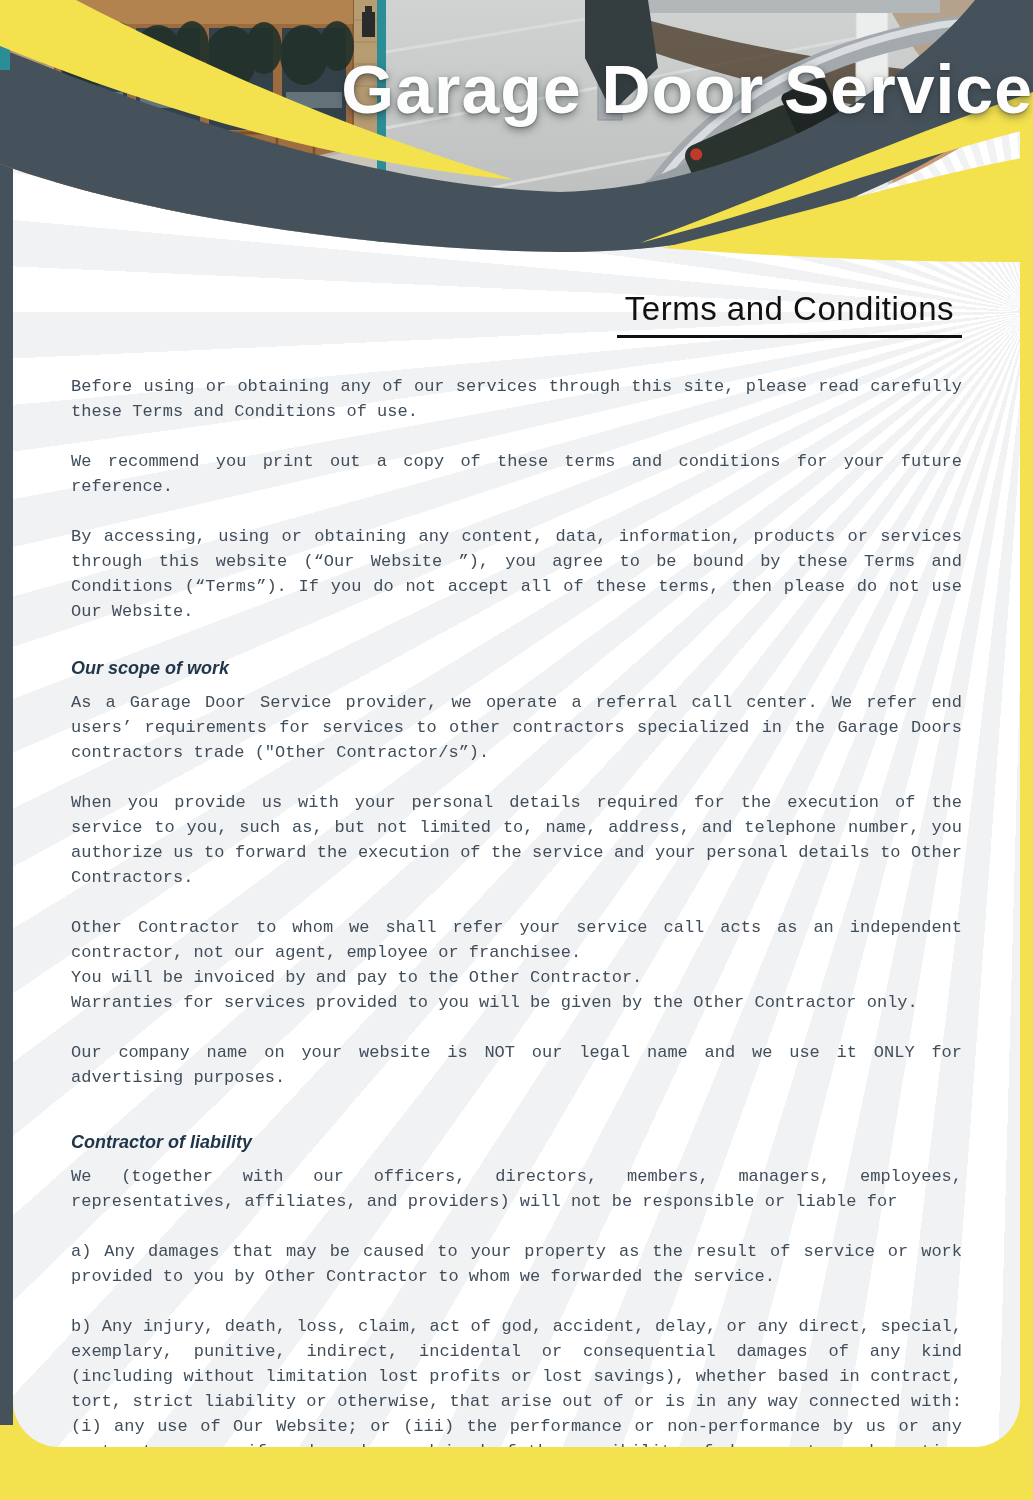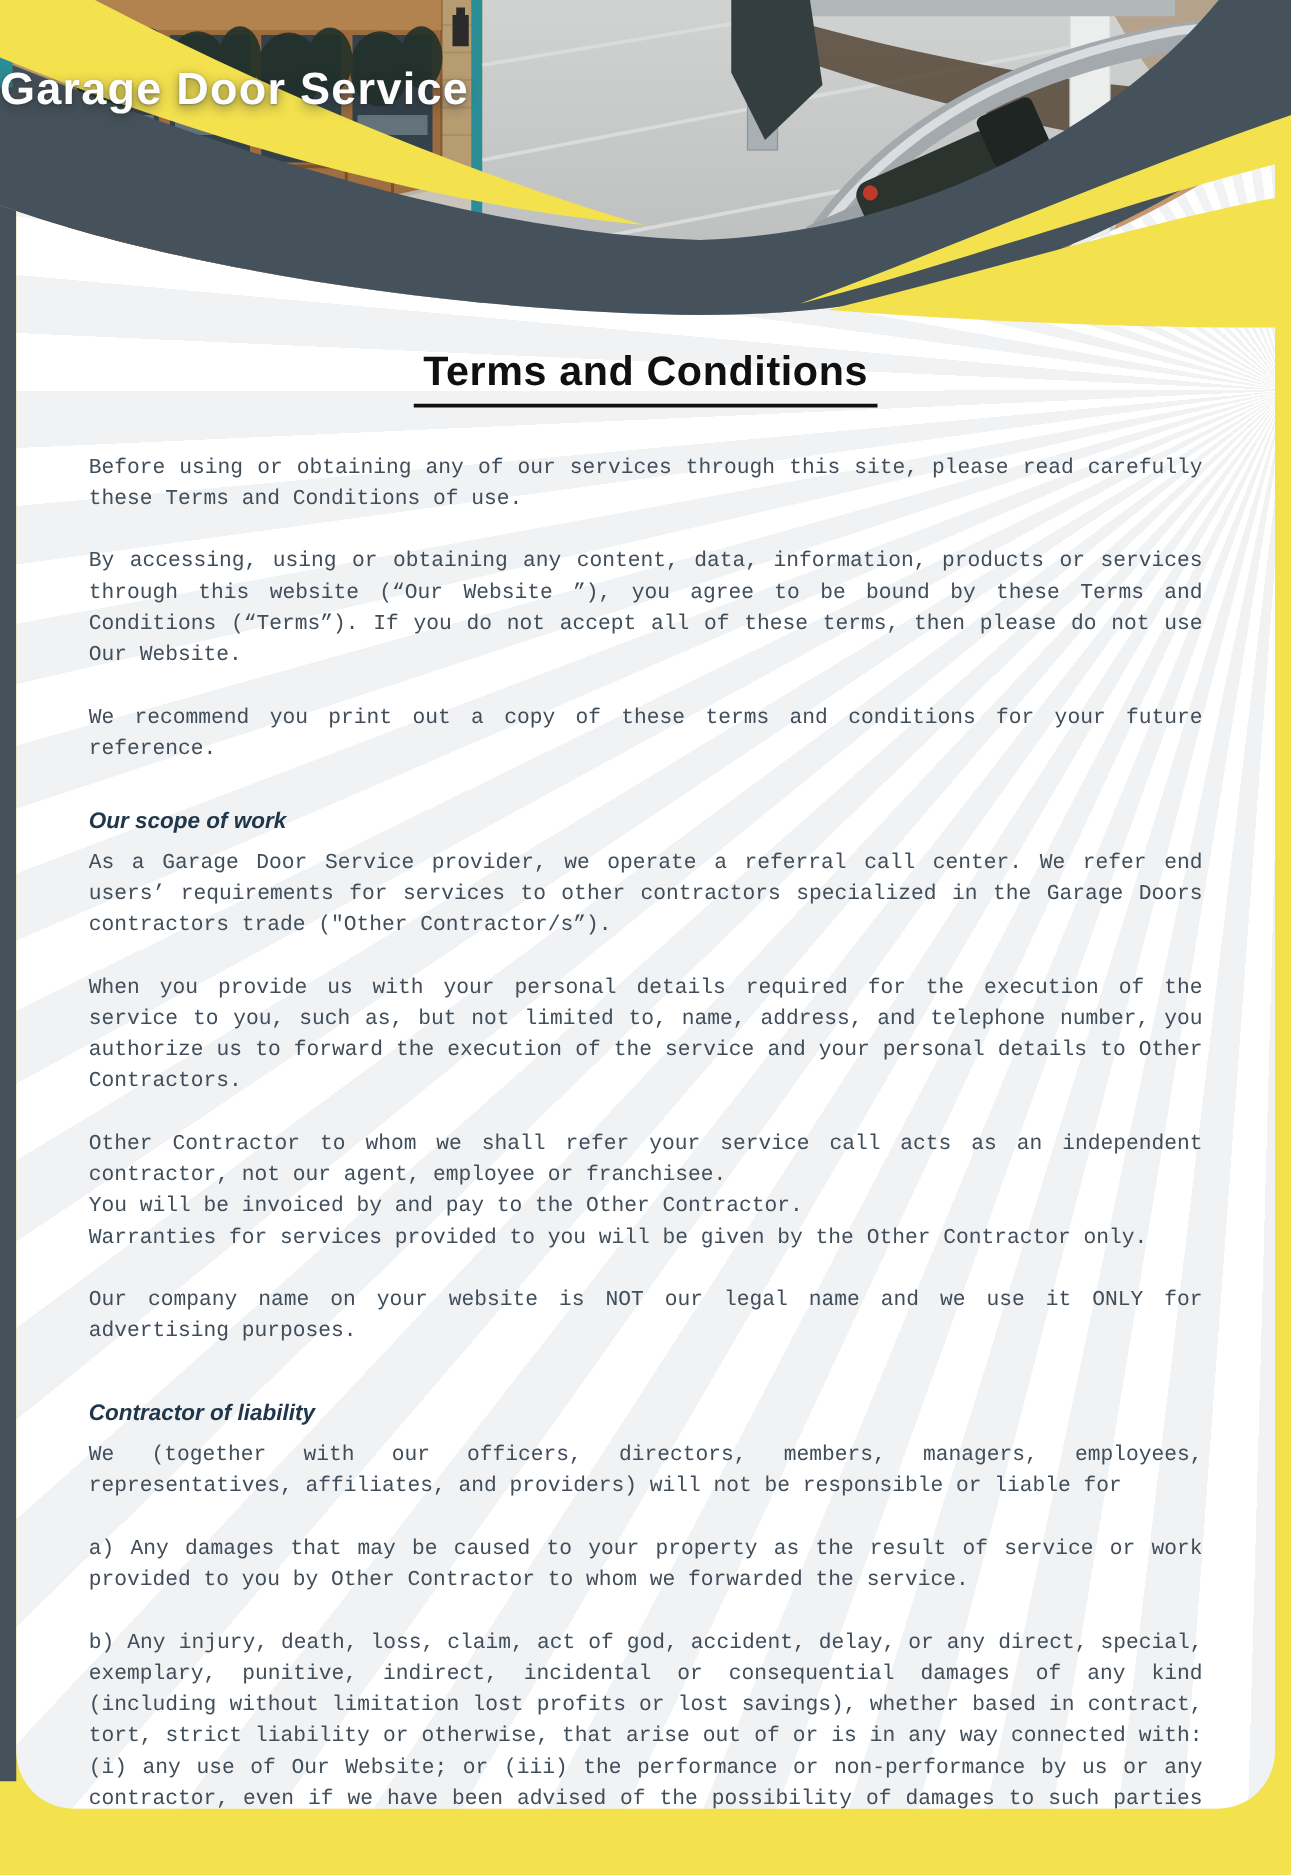--- a/index.html
+++ b/index.html
@@ -24,21 +24,21 @@
       repeating-conic-gradient(from 140deg at 101% 17%,
         #ffffff 0deg 2.6deg, #f1f2f4 2.6deg 5.2deg);
     background-color:#ffffff;
     border-radius:0 0 46px 46px;
     z-index:2;overflow:hidden;
     box-sizing:border-box;
     padding:198px 58px 0 58px;
   }
 
   .doc-title{
-    text-align:center;margin:0 0 36px 0;font-weight:700;
+    text-align:right;margin:12px 0 36px 0;font-weight:400;
   }
   .doc-title span{
     display:inline-block;
     font-size:33px;letter-spacing:.5px;color:#101010;
     border-bottom:3px solid #101010;padding:0 8px 7px 8px;
   }
 
   .content p{
     font-size:17px;line-height:25px;color:#414e5a;
     text-align:justify;margin:0 0 25px 0;white-space:pre-line;font-family:Liberation Mono, monospace;
@@ -47,38 +47,38 @@
     font-size:18px;color:#20374b;font-weight:700;
     margin:42px 0 11px 0;
     font-style:italic;
   }
   .content h3:first-of-type{margin-top:34px;}
 
   
   .header-art{position:absolute;left:0;top:0;z-index:3;display:block;}
   .brand-title{
     position:absolute;left:0;right:0;top:50px;z-index:4;
-    text-align:left;color:#fdfdfd;font-weight:700;
-    font-size:36px;letter-spacing:1px;
+    text-align:right;color:#fdfdfd;font-weight:700;
+    font-size:68px;letter-spacing:1px;
     text-shadow:0 3px 9px rgba(40,45,50,.55),0 1px 2px rgba(40,45,50,.45);
   }
 </style>
 </head>
 <body>
 
 <div class="page">
 
   <div class="left-strip"></div>
 
   <div class="content">
     <h1 class="doc-title"><span>Terms and Conditions</span></h1>
 
     <p>Before using or obtaining any of our services through this site, please read carefully these Terms and Conditions of use.</p>
+    <p>We recommend you print out a copy of these terms and conditions for your future reference.</p>
     <p>By accessing, using or obtaining any content, data, information, products or services through this website (“Our Website ”), you agree to be bound by these Terms and Conditions (“Terms”). If you do not accept all of these terms, then please do not use Our Website.</p>
-    <p>We recommend you print out a copy of these terms and conditions for your future reference.</p>
 
     <h3>Our scope of work</h3>
     <p>As a Garage Door Service provider, we operate a referral call center. We refer end users’ requirements for services to other contractors specialized in the Garage Doors contractors trade ("Other Contractor/s”).</p>
 
     <p>When you provide us with your personal details required for the execution of the service to you, such as, but not limited to, name, address, and telephone number, you authorize us to forward the execution of the service and your personal details to Other Contractors.</p>
 
     <p>Other Contractor to whom we shall refer your service call acts as an independent contractor, not our agent, employee or franchisee.
 You will be invoiced by and pay to the Other Contractor.
 Warranties for services provided to you will be given by the Other Contractor only.</p>
     <p>Our company name on your website is NOT our legal name and we use it ONLY for advertising purposes.</p>

